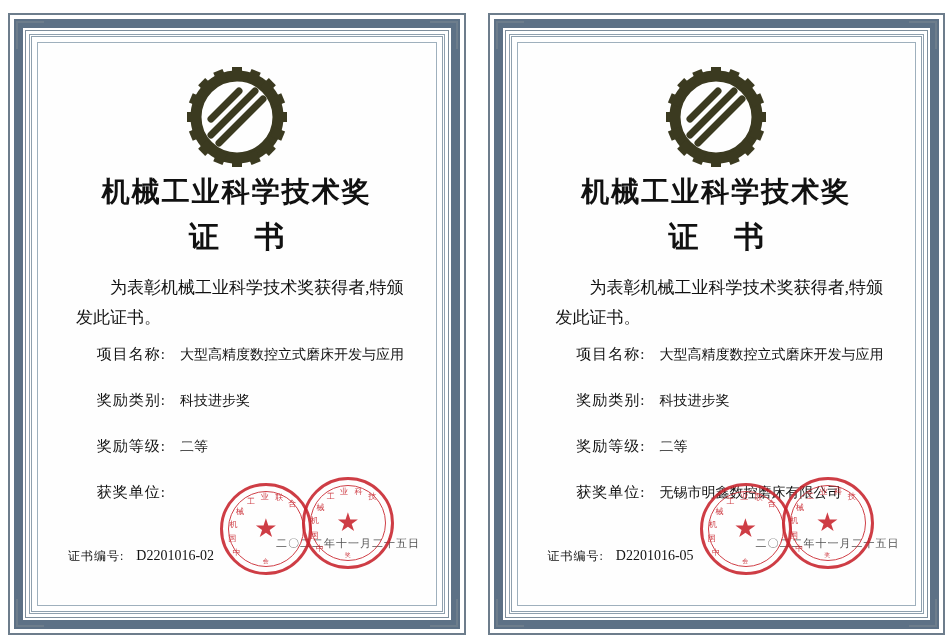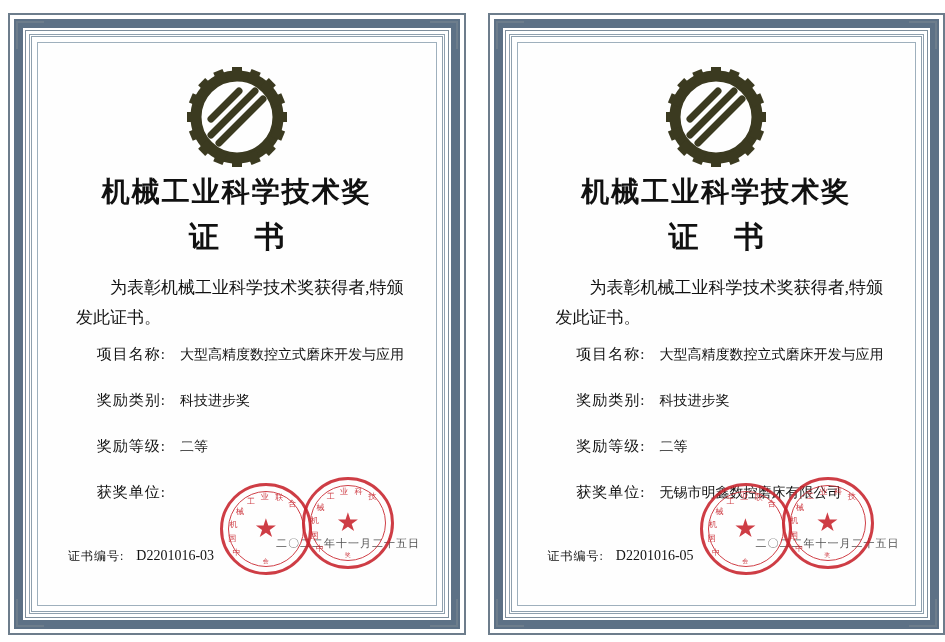--- a/index.html
+++ b/index.html
@@ -322,21 +322,21 @@
           <div class="field-label">奖励等级:</div>
           <div class="field-value">二等</div>
         </div>
         <div class="field-row">
           <div class="field-label">获奖单位:</div>
         </div>
       </div>
 
       <div class="footer-row">
         <div class="footer-label">证书编号:</div>
-        <div class="footer-value">D2201016-03</div>
+        <div class="footer-value">D2201016-02</div>
       </div>
 
       <div class="date-text">二〇二二年十一月二十五日</div>
 
       <div class="seal seal-org">
         <div class="seal-ring"></div>
         <div class="seal-star">★</div>
         <div class="seal-arc-text">
           <span style="transform:rotate(-118deg) translate(0,-38px) rotate(118deg)">中</span>
           <span style="transform:rotate(-96deg) translate(0,-38px) rotate(96deg)">国</span>

